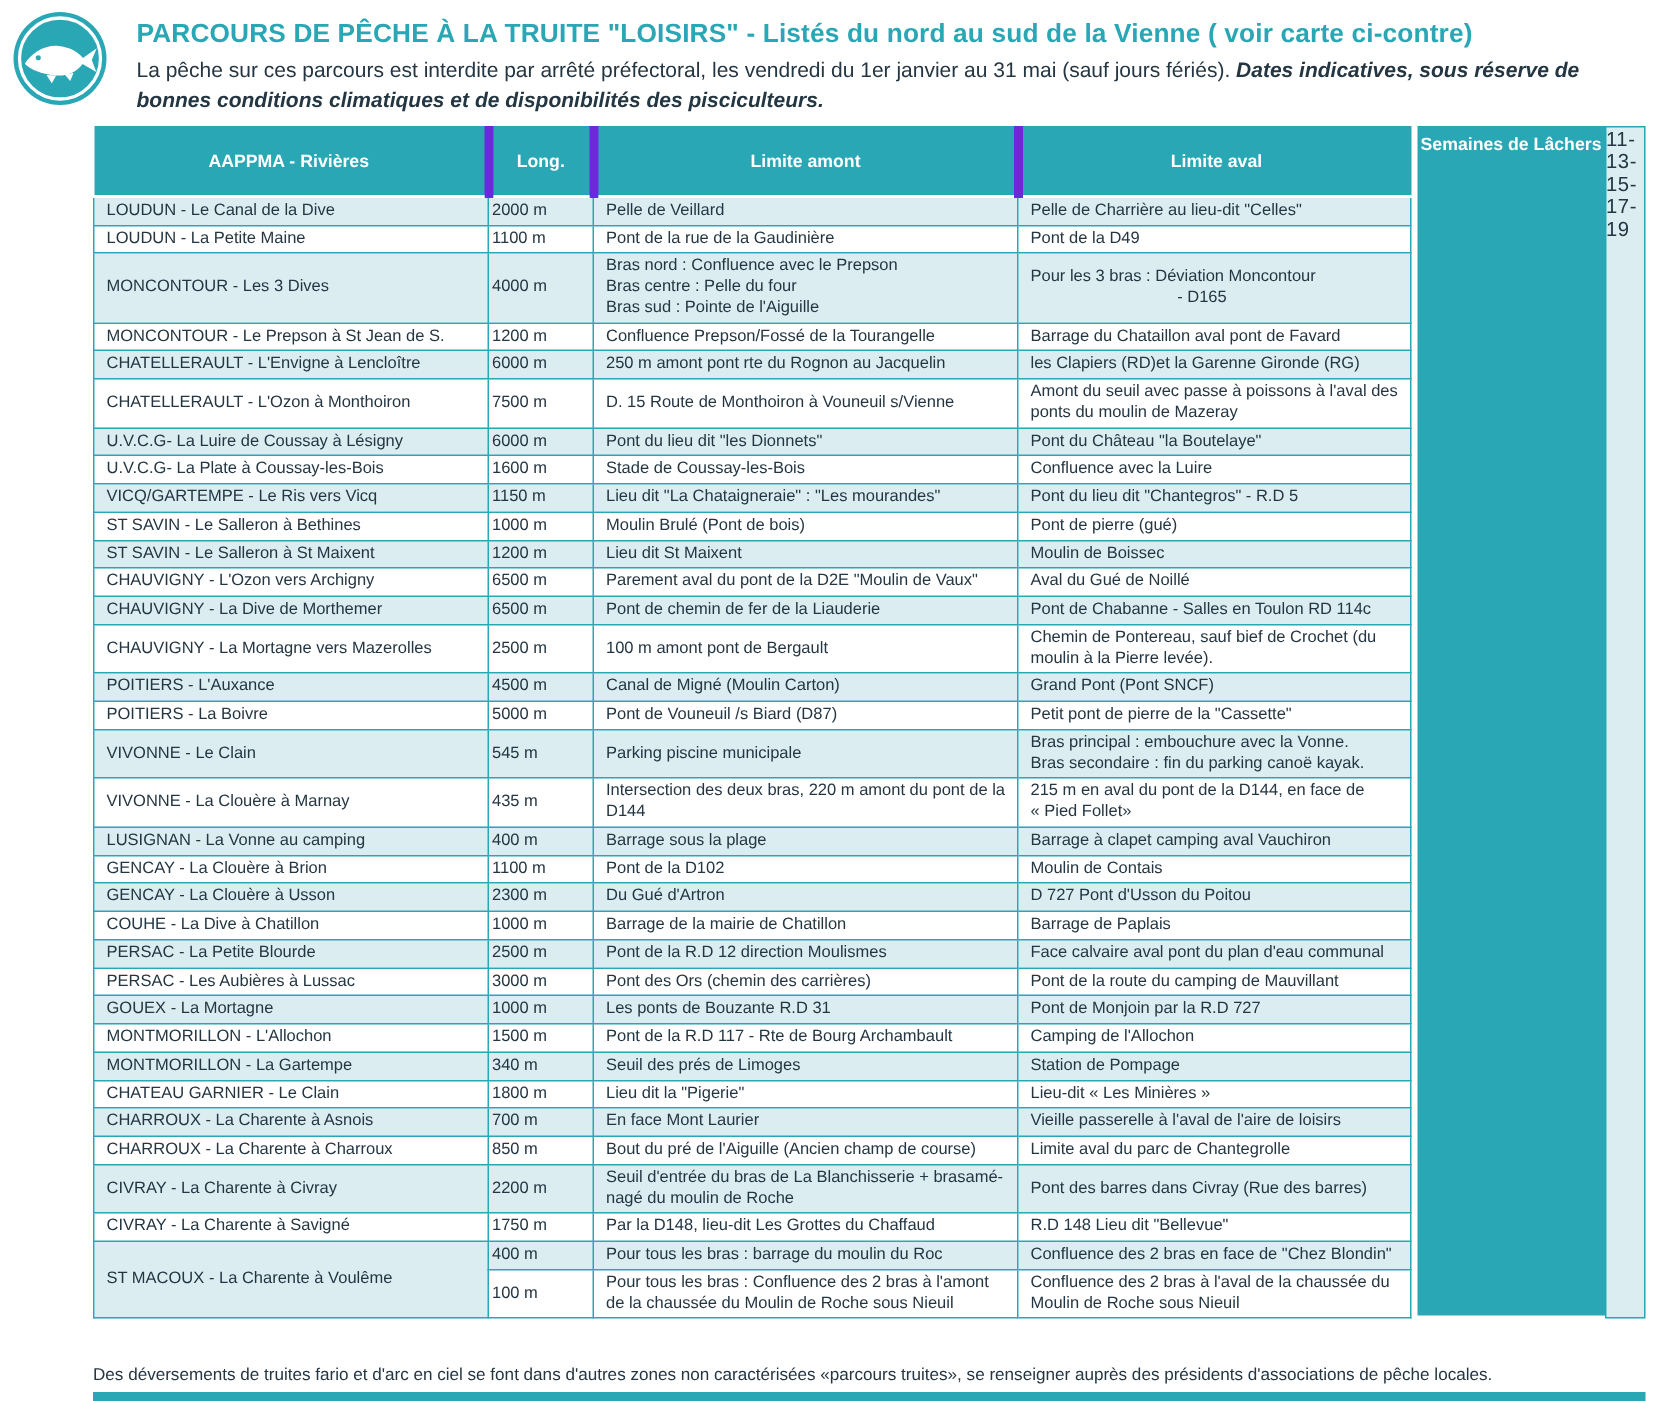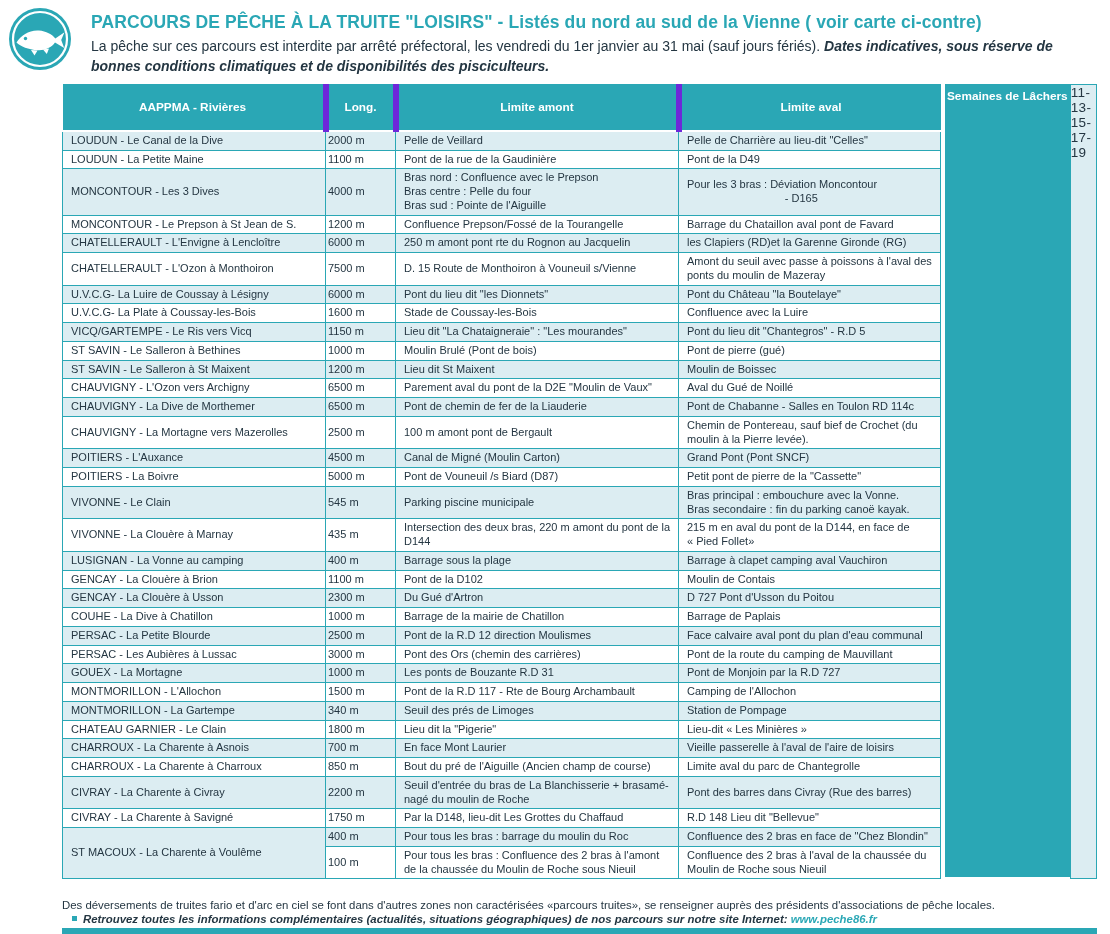--- a/index.html
+++ b/index.html
@@ -302,20 +302,16 @@
     <div class="weeks-col">
       <div class="weeks-head">Semaines de Lâchers</div>
       <div class="weeks-body">
         <span>11-13-15-17-19</span>
       </div>
     </div>
   </div>
 
   <div class="ftr">
     <p class="ftr-line1">Des déversements de truites fario et d'arc en ciel se font dans d'autres zones non caractérisées «parcours truites», se renseigner auprès des présidents d'associations de pêche locales.</p>
-    <p class="ftr-line2">
-      <span class="sq"></span><span>Retrouvez toutes les informations complémentaires (actualités, situations géographiques) de nos parcours sur notre site Internet:</span>
-      <a href="#" class="site-link">www.peche86.fr</a>
-    </p>
   </div>
 
   <div class="bottom-bar"></div>
 </div>
 
 </body></html>

